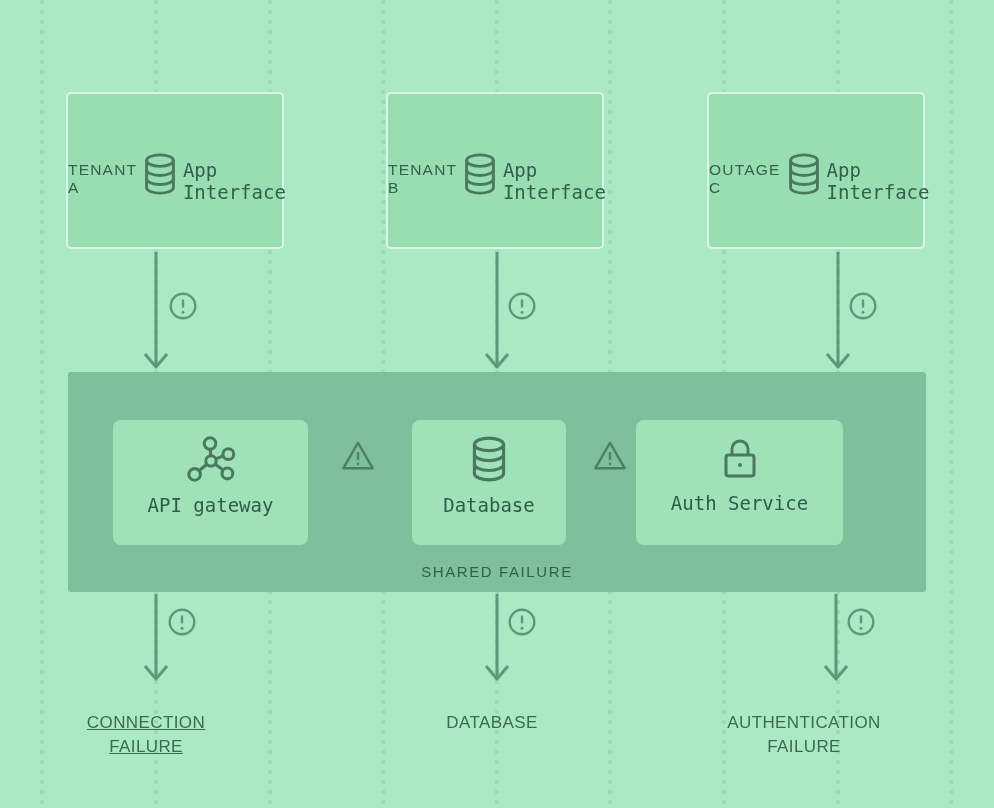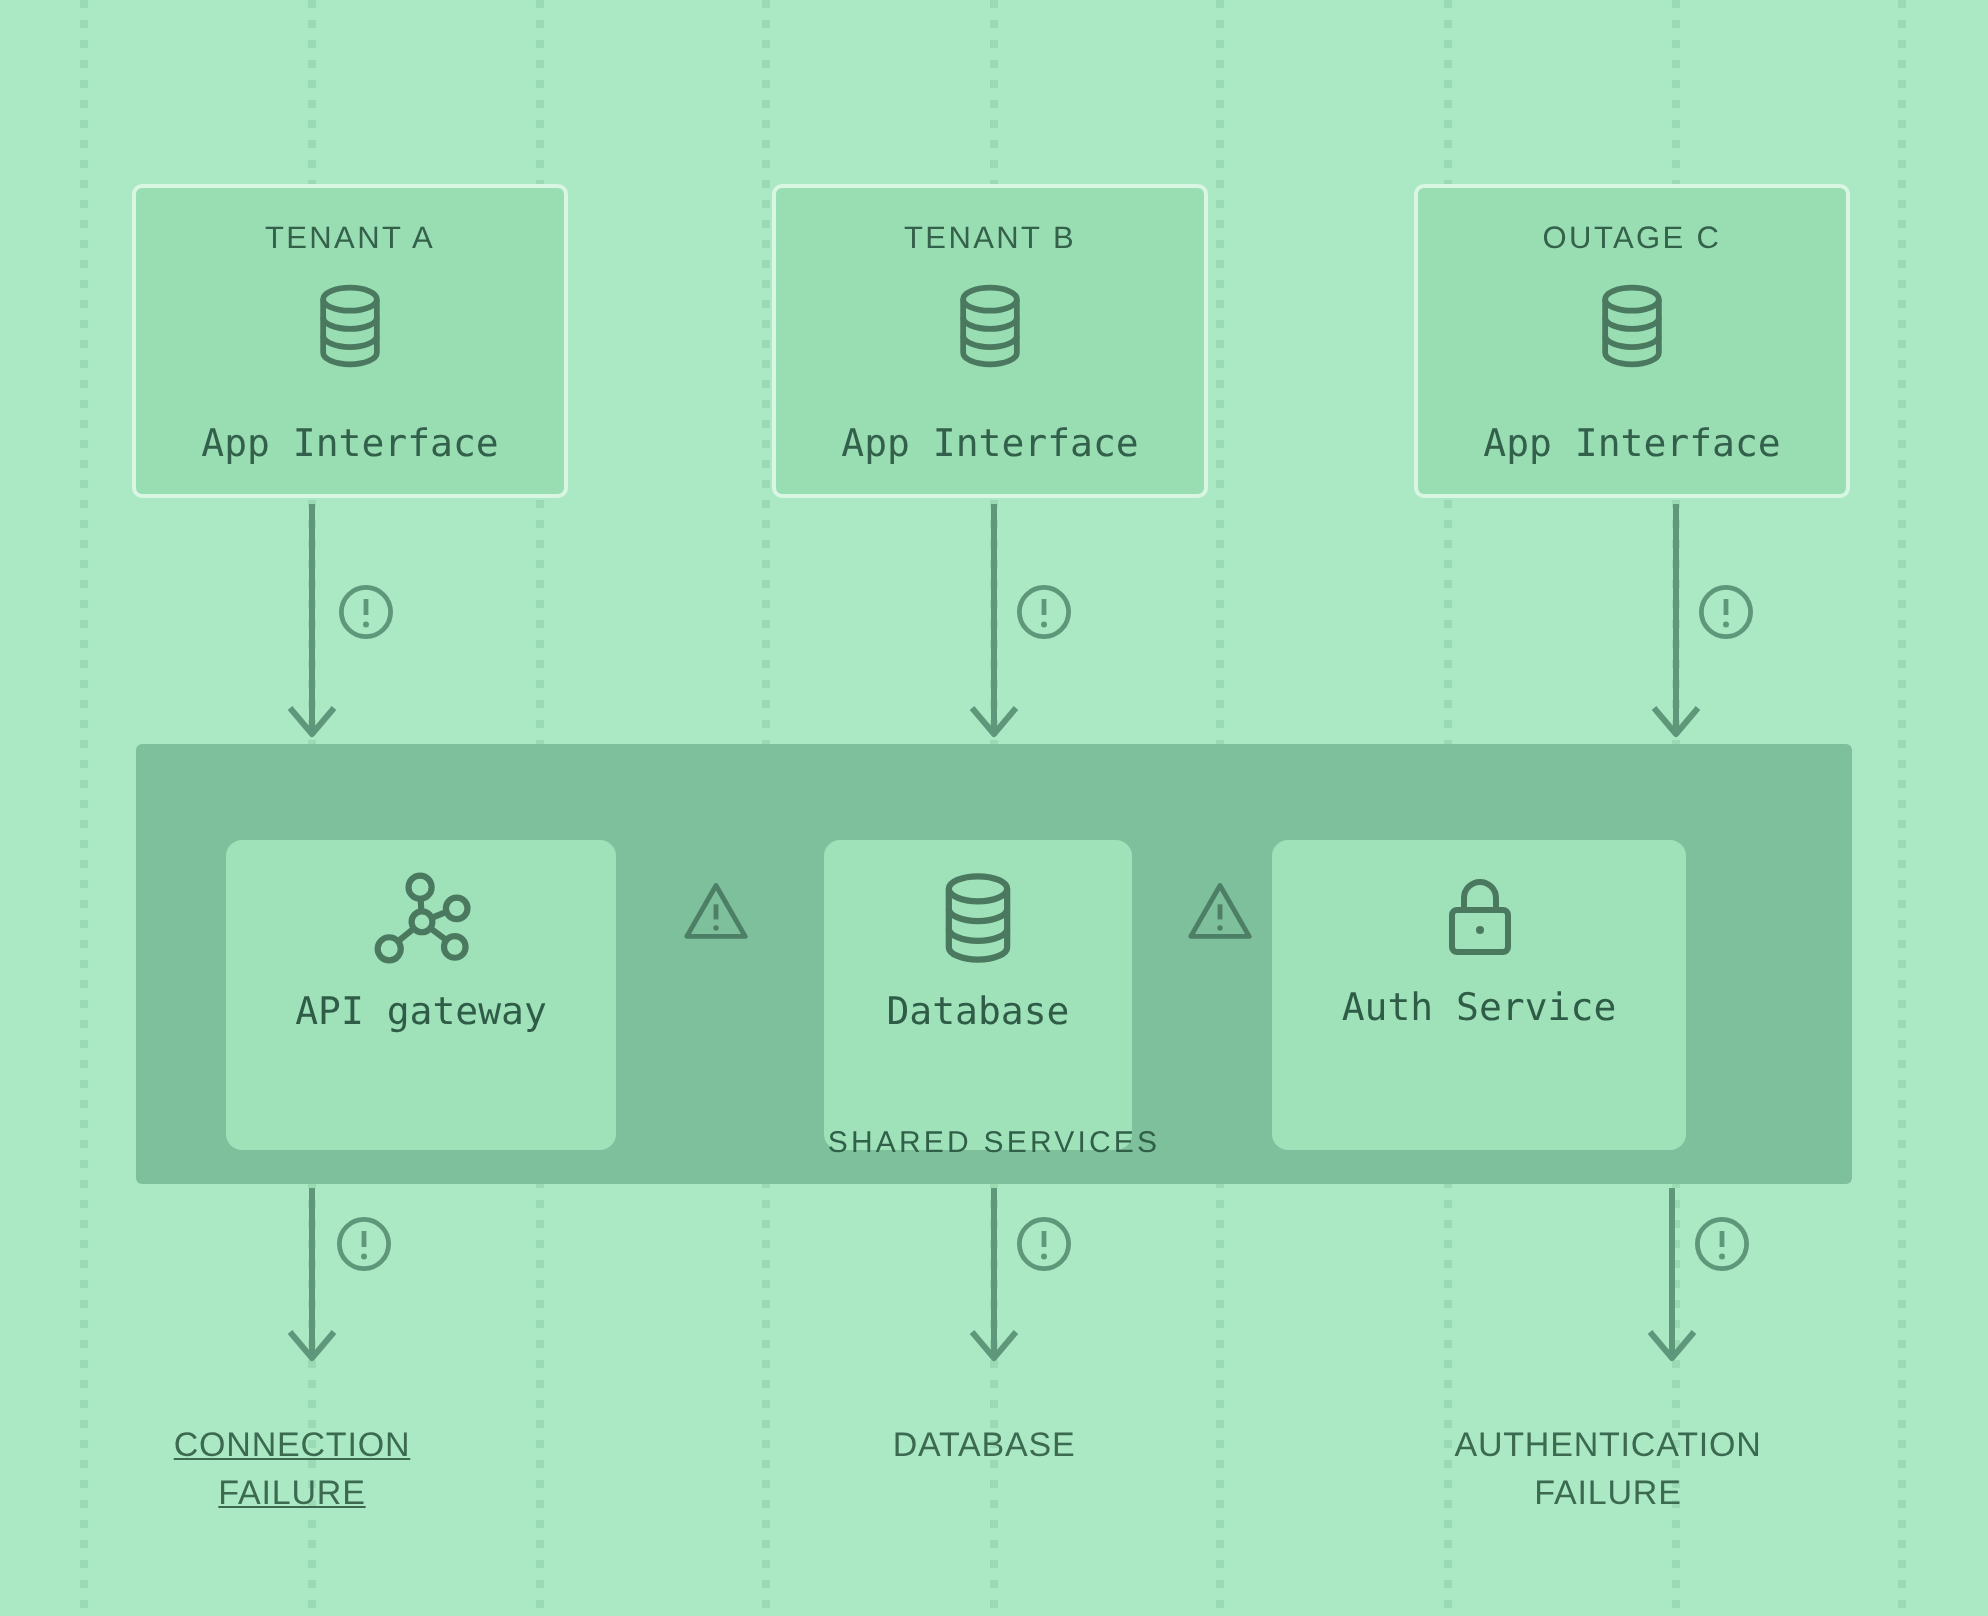--- a/index.html
+++ b/index.html
@@ -19,21 +19,21 @@
     opacity:.75;
   }
 
   
   .tenant{
     position:absolute;top:92px;width:218px;height:157px;
     background:#99ddb3;
     border:2px solid #d9f6e3;
     border-radius:5px;
     box-sizing:border-box;
-    display:flex;flex-direction:column;align-items:center;
+    display:flex;flex-direction:row;align-items:center;
   }
   .tenant-title{
     margin-top:17px;
     font-size:15.5px;font-weight:500;letter-spacing:1.2px;
     color:#34614a;
   }
   .tenant-icon{margin-top:11px;color:#4a795f;}
   .tenant-label{
     margin-top:20px;
     font-family:"DejaVu Sans Mono", monospace;
@@ -43,21 +43,21 @@
   
   .arrow{position:absolute;color:#5f977b;}
   .bang{position:absolute;color:#5f977b;}
 
   
   .band{
     position:absolute;left:68px;top:372px;width:858px;height:220px;
     background:#7ec09b;border-radius:3px;
   }
   .svc{
-    position:absolute;top:420px;height:155px;
+    position:absolute;top:420px;height:125px;
     background:#9fe2ba;border-radius:8px;
     display:flex;flex-direction:column;align-items:center;
     box-sizing:border-box;
   }
   .svc-icon{margin-top:14px;color:#4a795f;}
   .svc-label{
     margin-top:6px;
     font-family:"DejaVu Sans Mono", monospace;
     font-size:19px;color:#2f5c46;
   }
@@ -218,21 +218,21 @@
     <path d="M18 4 L33.5 31 H2.5 Z"></path>
       <line x1="18" y1="14" x2="18" y2="22"></line>
       <circle cx="18" cy="26.5" r="1.4" fill="currentColor" stroke="none"></circle>
   </svg>
   <svg class="warn warn-2" width="34" height="32" viewBox="0 0 36 34" fill="none" stroke="currentColor" stroke-width="2.6" stroke-linejoin="round">
     <path d="M18 4 L33.5 31 H2.5 Z"></path>
       <line x1="18" y1="14" x2="18" y2="22"></line>
       <circle cx="18" cy="26.5" r="1.4" fill="currentColor" stroke="none"></circle>
   </svg>
 
-  <div class="band-title">SHARED SERVICES</div>
+  <div class="band-title">SHARED FAILURE</div>
 
   <svg class="arrow" style="left:141px;top:594px" width="30" height="88" viewBox="0 0 30 88" fill="none" stroke="currentColor" stroke-width="3" stroke-linejoin="round">
     <line x1="15" y1="0" x2="15" y2="84"></line>
       <polyline points="4,72 15,85 26,72"></polyline>
   </svg>
   <svg class="arrow" style="left:482px;top:594px" width="30" height="88" viewBox="0 0 30 88" fill="none" stroke="currentColor" stroke-width="3" stroke-linejoin="round">
     <line x1="15" y1="0" x2="15" y2="84"></line>
       <polyline points="4,72 15,85 26,72"></polyline>
   </svg>
   <svg class="arrow" style="left:821px;top:594px" width="30" height="88" viewBox="0 0 30 88" fill="none" stroke="currentColor" stroke-width="3" stroke-linejoin="round">

